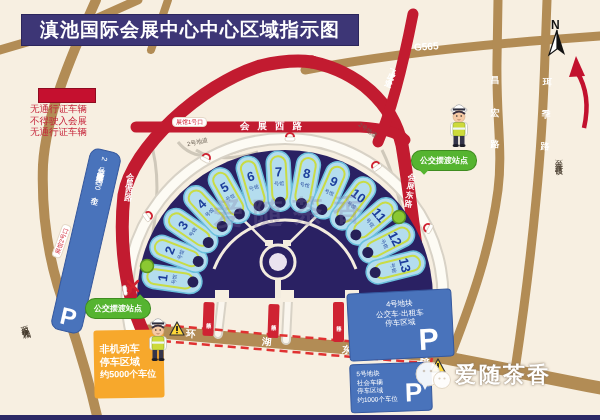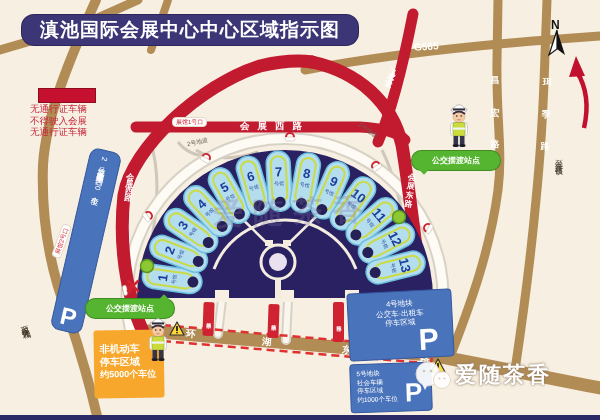--- a/index.html
+++ b/index.html
@@ -2,21 +2,21 @@
 <html><head>
 <meta charset="utf-8">
 <style>
   html,body{margin:0;padding:0;}
   body{width:600px;height:420px;position:relative;overflow:hidden;
        background:#f7efe1;font-family:"Liberation Sans",sans-serif;}
   .abs{position:absolute;white-space:nowrap;}
   #map,#overlay{position:absolute;left:0;top:0;}
   #overlay{pointer-events:none;}
   .title{left:22px;top:15px;width:336px;height:30px;line-height:30px;text-align:center;
-         background:#3d3676;color:#fff;font-size:19px;font-weight:bold;border-radius:12px;
+         background:#3d3676;color:#fff;font-size:19px;font-weight:bold;border-radius:0;
          letter-spacing:1px;box-shadow:0 0 0 1px #2c265c;}
   .legend-bar{left:38px;top:88px;width:56px;height:13px;background:#c5102f;border:1px solid #8f0b20;}
   .legend-text{left:30px;top:103px;color:#c5243a;font-size:9.5px;line-height:11.5px;font-weight:normal;}
   .compass-n{left:551px;top:18px;font-size:12px;font-weight:bold;color:#111;}
   .roadlbl{color:#fff;font-weight:bold;}
   .vtext{writing-mode:vertical-rl;text-orientation:mixed;}
   .g565{left:414px;top:41px;font-size:10px;transform:rotate(-4deg);}
   .north-rd{left:240px;top:120px;font-size:9.5px;letter-spacing:8px;}
   .west-rd{left:123px;top:166px;font-size:8px;letter-spacing:7px;transform:rotate(6deg);}
   .east-rd{left:404px;top:166px;font-size:8px;letter-spacing:9px;transform:rotate(7deg);}
@@ -42,21 +42,21 @@
   .plot5{left:350px;top:363px;width:80px;height:47px;background:#4973bb;border:1px solid #35589e;
          border-radius:4px;transform:rotate(-2deg);color:#fff;}
   .plot5 .t{margin:5px 0 0 6px;font-size:6.5px;line-height:8.5px;}
   .plot5 .P{position:absolute;right:9px;bottom:2px;font-size:26px;font-weight:bold;}
   .nonmotor{left:94px;top:330px;width:70px;height:68px;background:#f7a82c;border-radius:3px;
             transform:rotate(-1deg);color:#fff;font-weight:bold;}
   .nonmotor div{margin-left:6px;font-size:10px;line-height:13px;}
   .nonmotor div.s{font-size:9px;}
   .nonmotor{padding-top:12px;box-sizing:border-box;}
   .bubble{background:#55b430;color:#fff;font-size:8px;font-weight:bold;border-radius:9px;
-          padding:4px 20px;box-shadow:0 0 0 1px #3f8c20;}
+          padding:4px 8px;box-shadow:0 0 0 1px #3f8c20;}
   .bubble .tail{position:absolute;width:8px;height:8px;background:#55b430;transform:rotate(45deg);}
   .bub-l{left:86px;top:299px;}
   .bub-l .tail{right:6px;top:-3px;}
   .bub-r{left:412px;top:151px;}
   .bub-r .tail{left:8px;bottom:-3px;}
   .wm-center{left:213px;top:192px;font-size:30px;font-weight:bold;letter-spacing:10px;
              color:rgba(125,115,160,0.28);transform:rotate(-2deg);}
   .wm-bottom{left:455px;top:360px;font-size:22px;font-weight:bold;letter-spacing:2px;color:#fff;
              text-shadow:0 0 3px rgba(140,120,95,.95),0 0 1px rgba(140,120,95,.9);}
   .botbar{left:0;bottom:0;width:600px;height:5px;background:#2c2a66;}

